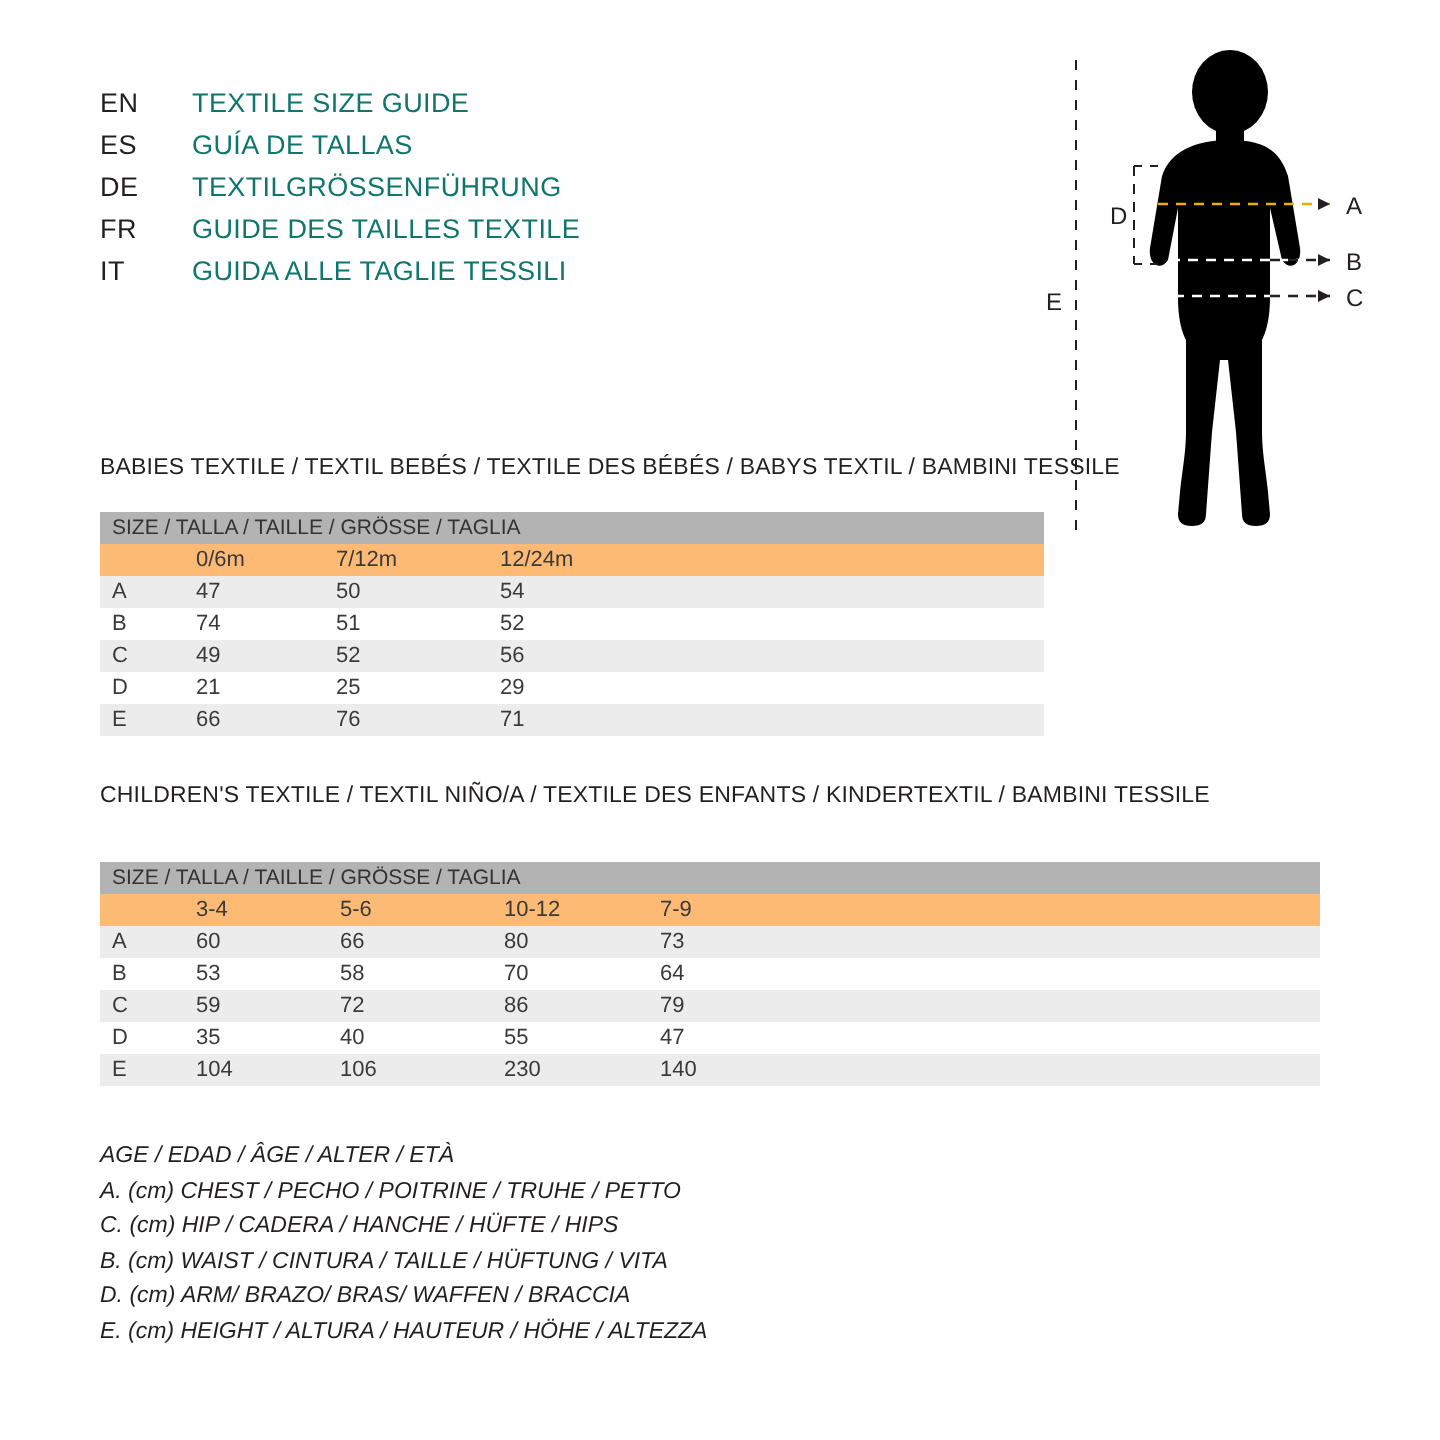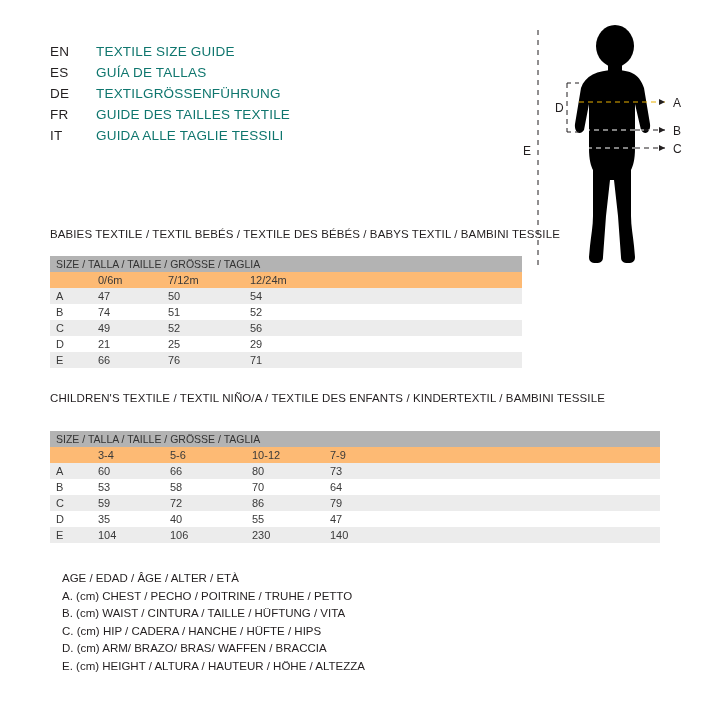--- a/index.html
+++ b/index.html
@@ -95,25 +95,26 @@
   .band td { background: #ececec; }
   .plain td { background: #ffffff; }
   .cell-pad { padding-left: 6px !important; }
 
   #babies-table { left: 50px; top: 256px; width: 472px; }
   #children-table { left: 50px; top: 431px; width: 610px; }
 
   
   .legend {
     position: absolute;
-    left: 62px;
+    left: 50px;
     top: 570px;
     font-size: 11.5px;
     color: #231f20;
     line-height: 17.5px;
+    font-style: italic;
   }
   .legend div { white-space: nowrap; }
 
   
   .fig-label {
     font-family: "Liberation Sans", sans-serif;
     font-size: 12px;
     fill: #231f20;
   }
 </style>
@@ -315,19 +316,19 @@
       <td>106</td>
       <td>230</td>
       <td>140</td>
     </tr>
   </tbody>
     </table>
 
   <div class="legend">
     <div>AGE / EDAD / ÂGE / ALTER / ETÀ</div>
     <div>A. (cm) CHEST / PECHO / POITRINE / TRUHE / PETTO</div>
+    <div>C. (cm) HIP / CADERA / HANCHE / HÜFTE / HIPS</div>
     <div>B. (cm) WAIST / CINTURA / TAILLE / HÜFTUNG / VITA</div>
-    <div>C. (cm) HIP / CADERA / HANCHE / HÜFTE / HIPS</div>
     <div>D. (cm) ARM/ BRAZO/ BRAS/ WAFFEN / BRACCIA</div>
     <div>E. (cm) HEIGHT / ALTURA / HAUTEUR / HÖHE / ALTEZZA</div>
   </div>
 
 </div>
 
 </body></html>

